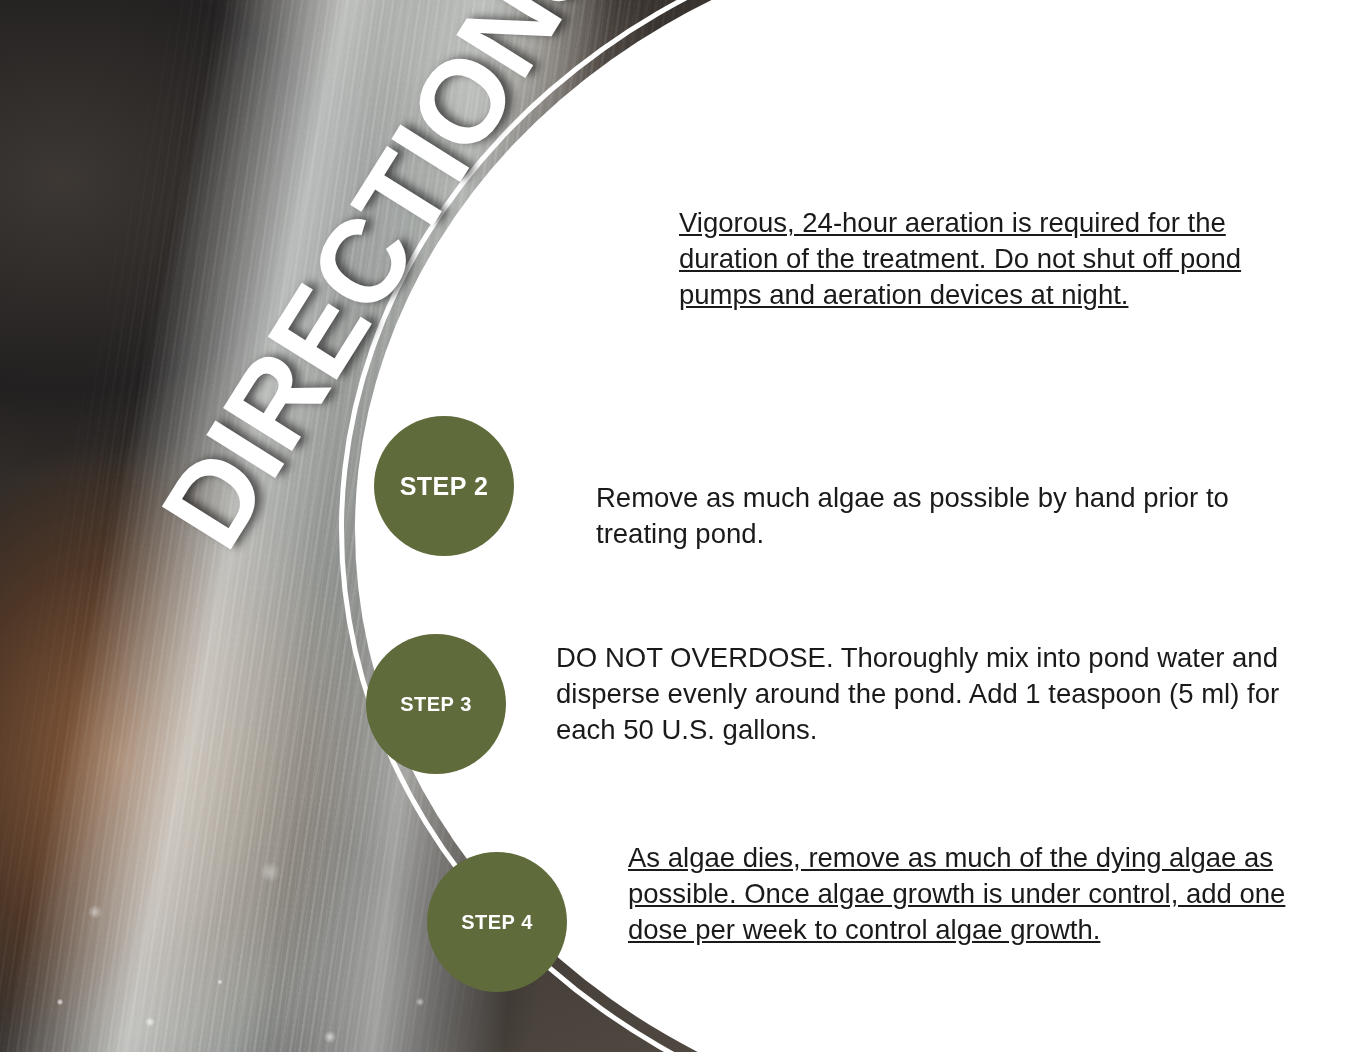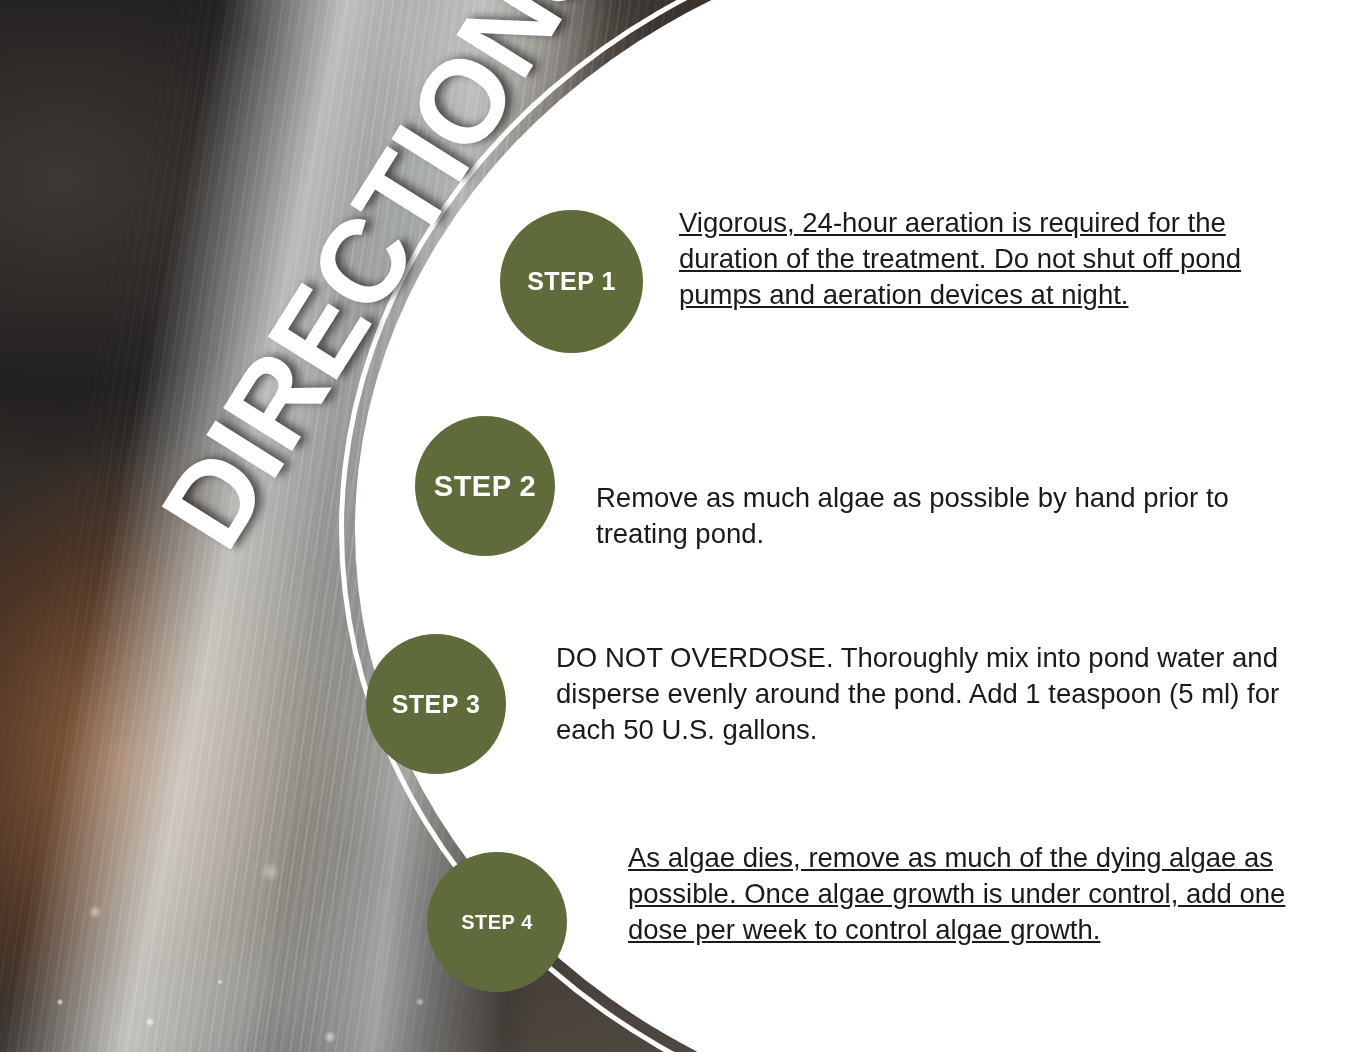--- a/index.html
+++ b/index.html
@@ -116,22 +116,22 @@
     background: #5f6b3b;
     border-radius: 50%;
     color: #ffffff;
     font-weight: bold;
     display: flex;
     align-items: center;
     justify-content: center;
     letter-spacing: 0.5px;
   }
   .step-1 { left: 500px; top: 210px;  width: 143px; height: 143px; font-size: 25px; }
-  .step-2 { left: 415px; top: 416px;  width: 140px; height: 140px; font-size: 29px; }
-  .step-3 { left: 366px; top: 634px;  width: 140px; height: 140px; font-size: 25px; }
+  .step-2 { left: 374px; top: 416px;  width: 140px; height: 140px; font-size: 25px; }
+  .step-3 { left: 366px; top: 634px;  width: 140px; height: 140px; font-size: 20px; }
   .step-4 { left: 427px; top: 852px;  width: 140px; height: 140px; font-size: 20px; }
 
   
   .step-text {
     position: absolute;
     color: #1a1a1a;
     font-size: 27.5px;
     line-height: 1.31;
   }
   .text-1 { left: 679px; top: 205px;  width: 600px; text-decoration: underline; }
@@ -145,23 +145,20 @@
 <div id="page">
 
   <div class="photo"></div>
   <div class="foam"></div>
 
   <div class="arc-panel"></div>
   <div class="arc-stroke"></div>
 
   <div class="headline">DIRECTIONS</div>
 
-  <div class="step-circle step-1">
-    <span>STEP 1</span>
-  </div>
   <div class="step-text text-1">Vigorous, 24-hour aeration is required for the duration of the treatment. Do not shut off pond pumps and aeration devices at night.</div>
 
   <div class="step-circle step-2">
     <span>STEP 2</span>
   </div>
   <div class="step-text text-2">Remove as much algae as possible by hand prior to treating pond.</div>
 
   <div class="step-circle step-3">
     <span>STEP 3</span>
   </div>

